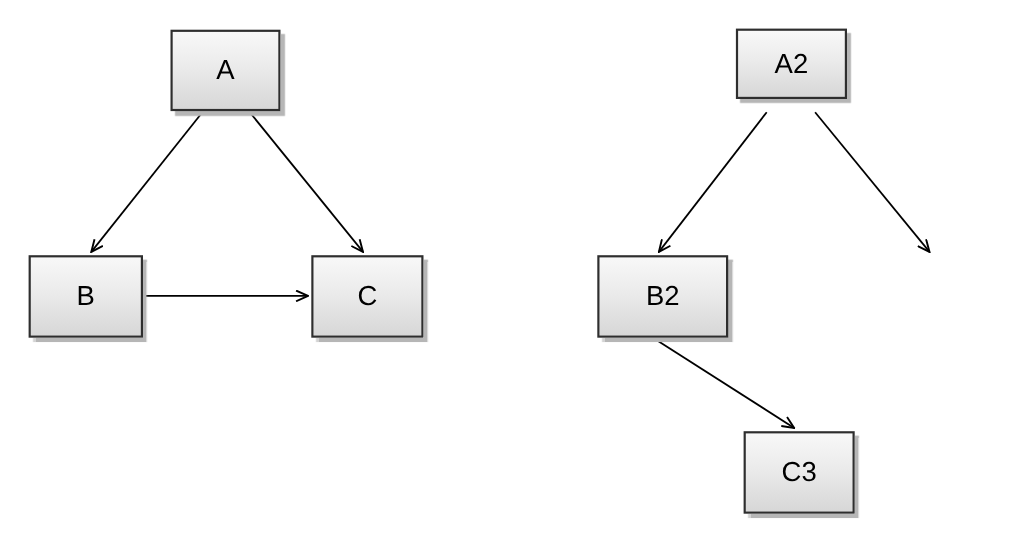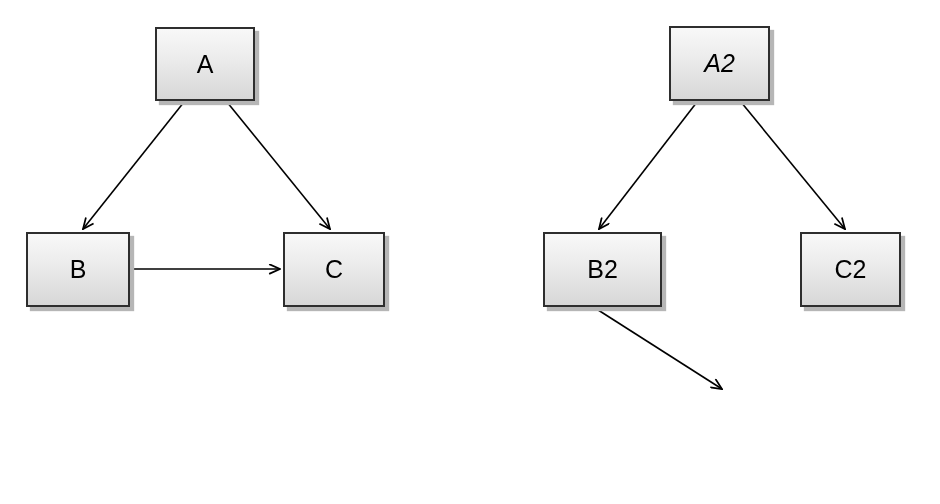--- a/index.html
+++ b/index.html
@@ -66,23 +66,23 @@
   <div class="nodes-layer">
       <div class="node" style="left: 155px; top: 27px; width: 100px; height: 74px;">
         <span class="node-label">A</span>
       </div>
       <div class="node" style="left: 26px; top: 232px; width: 104px; height: 75px;">
         <span class="node-label">B</span>
       </div>
       <div class="node" style="left: 283px; top: 232px; width: 102px; height: 75px;">
         <span class="node-label">C</span>
       </div>
-      <div class="node" style="left: 669px; top: 26px; width: 101px; height: 75px; font-style: italic;">
+      <div class="node" style="left: 669px; top: 26px; width: 101px; height: 64px;">
         <span class="node-label">A2</span>
       </div>
       <div class="node" style="left: 543px; top: 232px; width: 119px; height: 75px;">
         <span class="node-label">B2</span>
       </div>
-      <div class="node" style="left: 800px; top: 232px; width: 101px; height: 75px;">
-        <span class="node-label">C2</span>
+      <div class="node" style="left: 676px; top: 392px; width: 101px; height: 75px;">
+        <span class="node-label">C3</span>
       </div>
     </div>
 </div>
 
 </body></html>

